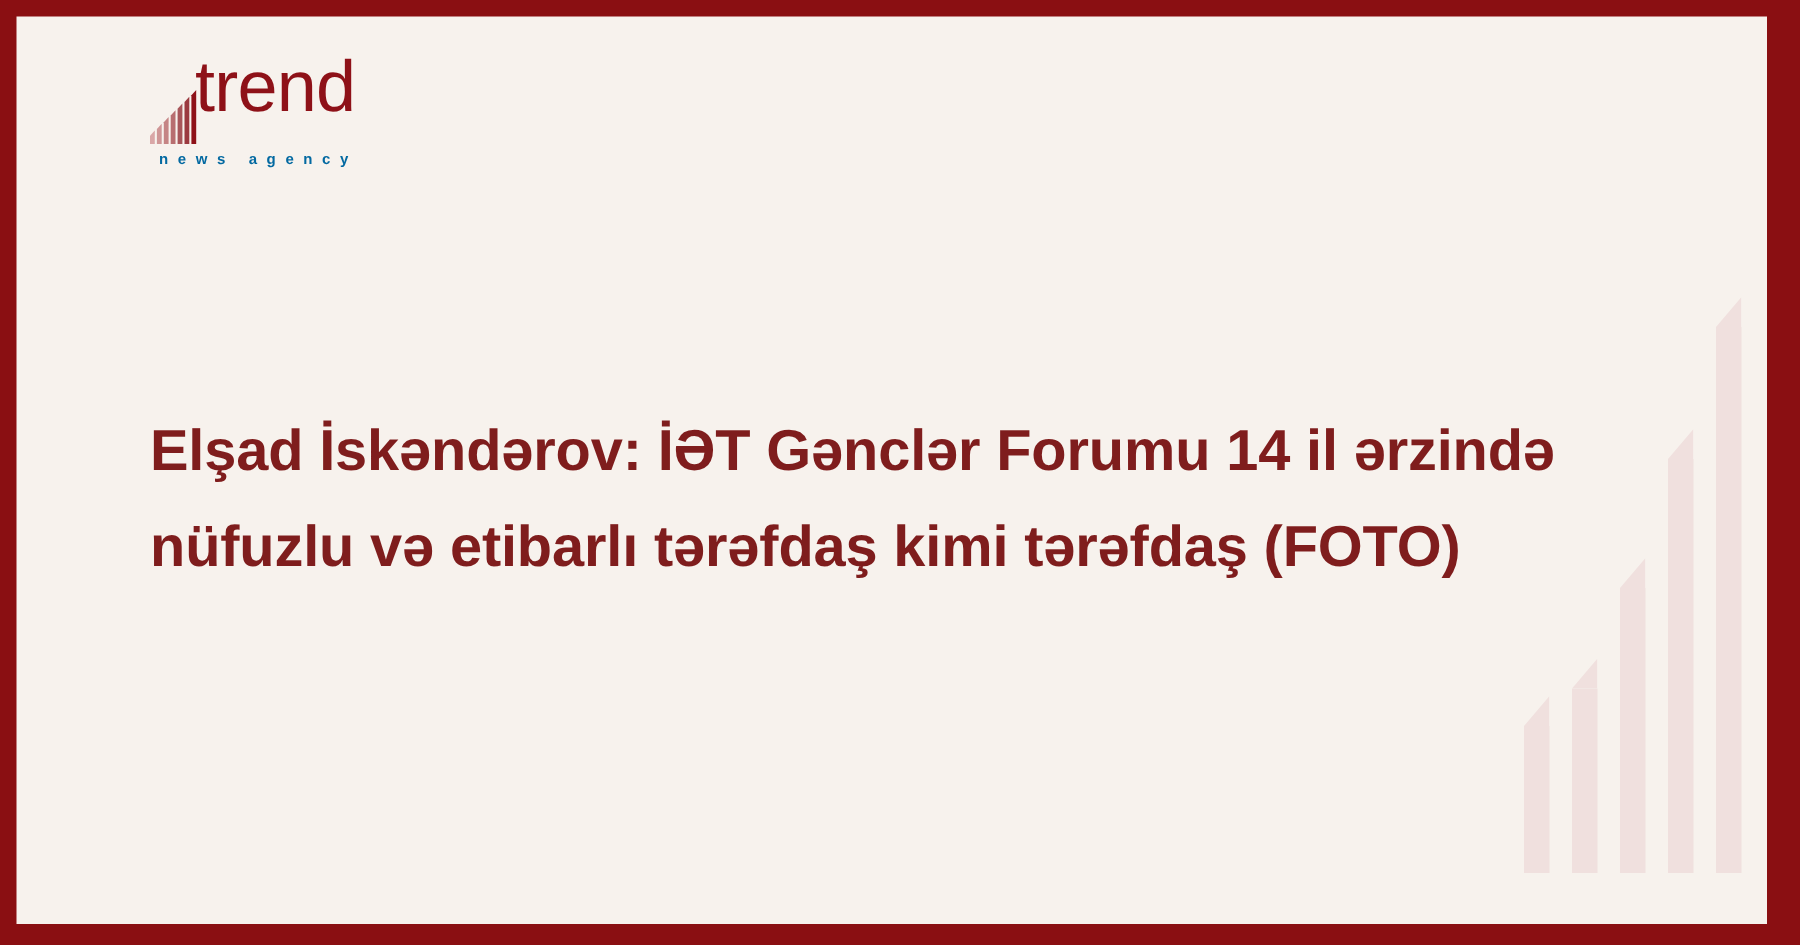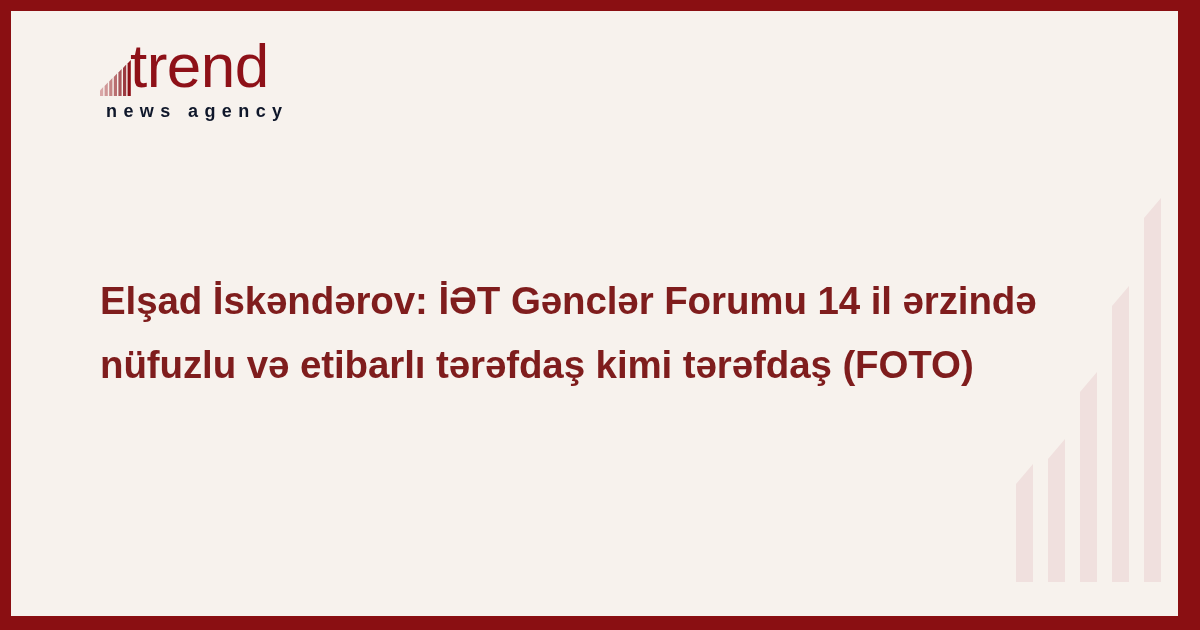--- a/index.html
+++ b/index.html
@@ -79,34 +79,34 @@
     width: 36px;
     height: 50px;
   }
   #logo-mark svg { display: block; }
 
   #logo-word {
     position: absolute;
     left: 30px;
     top: -3px;
     font-family: "Liberation Sans", sans-serif;
-    font-size: 62px;
+    font-size: 48px;
     font-weight: 400;
     color: #8E1118;
     letter-spacing: -0.5px;
     line-height: 1;
   }
   #logo-tagline {
     position: absolute;
     left: 6px;
     top: 64px;
     font-family: "Liberation Sans", sans-serif;
-    font-size: 18px;
+    font-size: 10px;
     font-weight: 700;
-    color: #0f172a;
+    color: #0369a1;
     letter-spacing: 6.4px;
     line-height: 1;
   }
 
   
   #headline {
     position: absolute;
     left: 89px;
     top: 258px;
     width: 930px;

